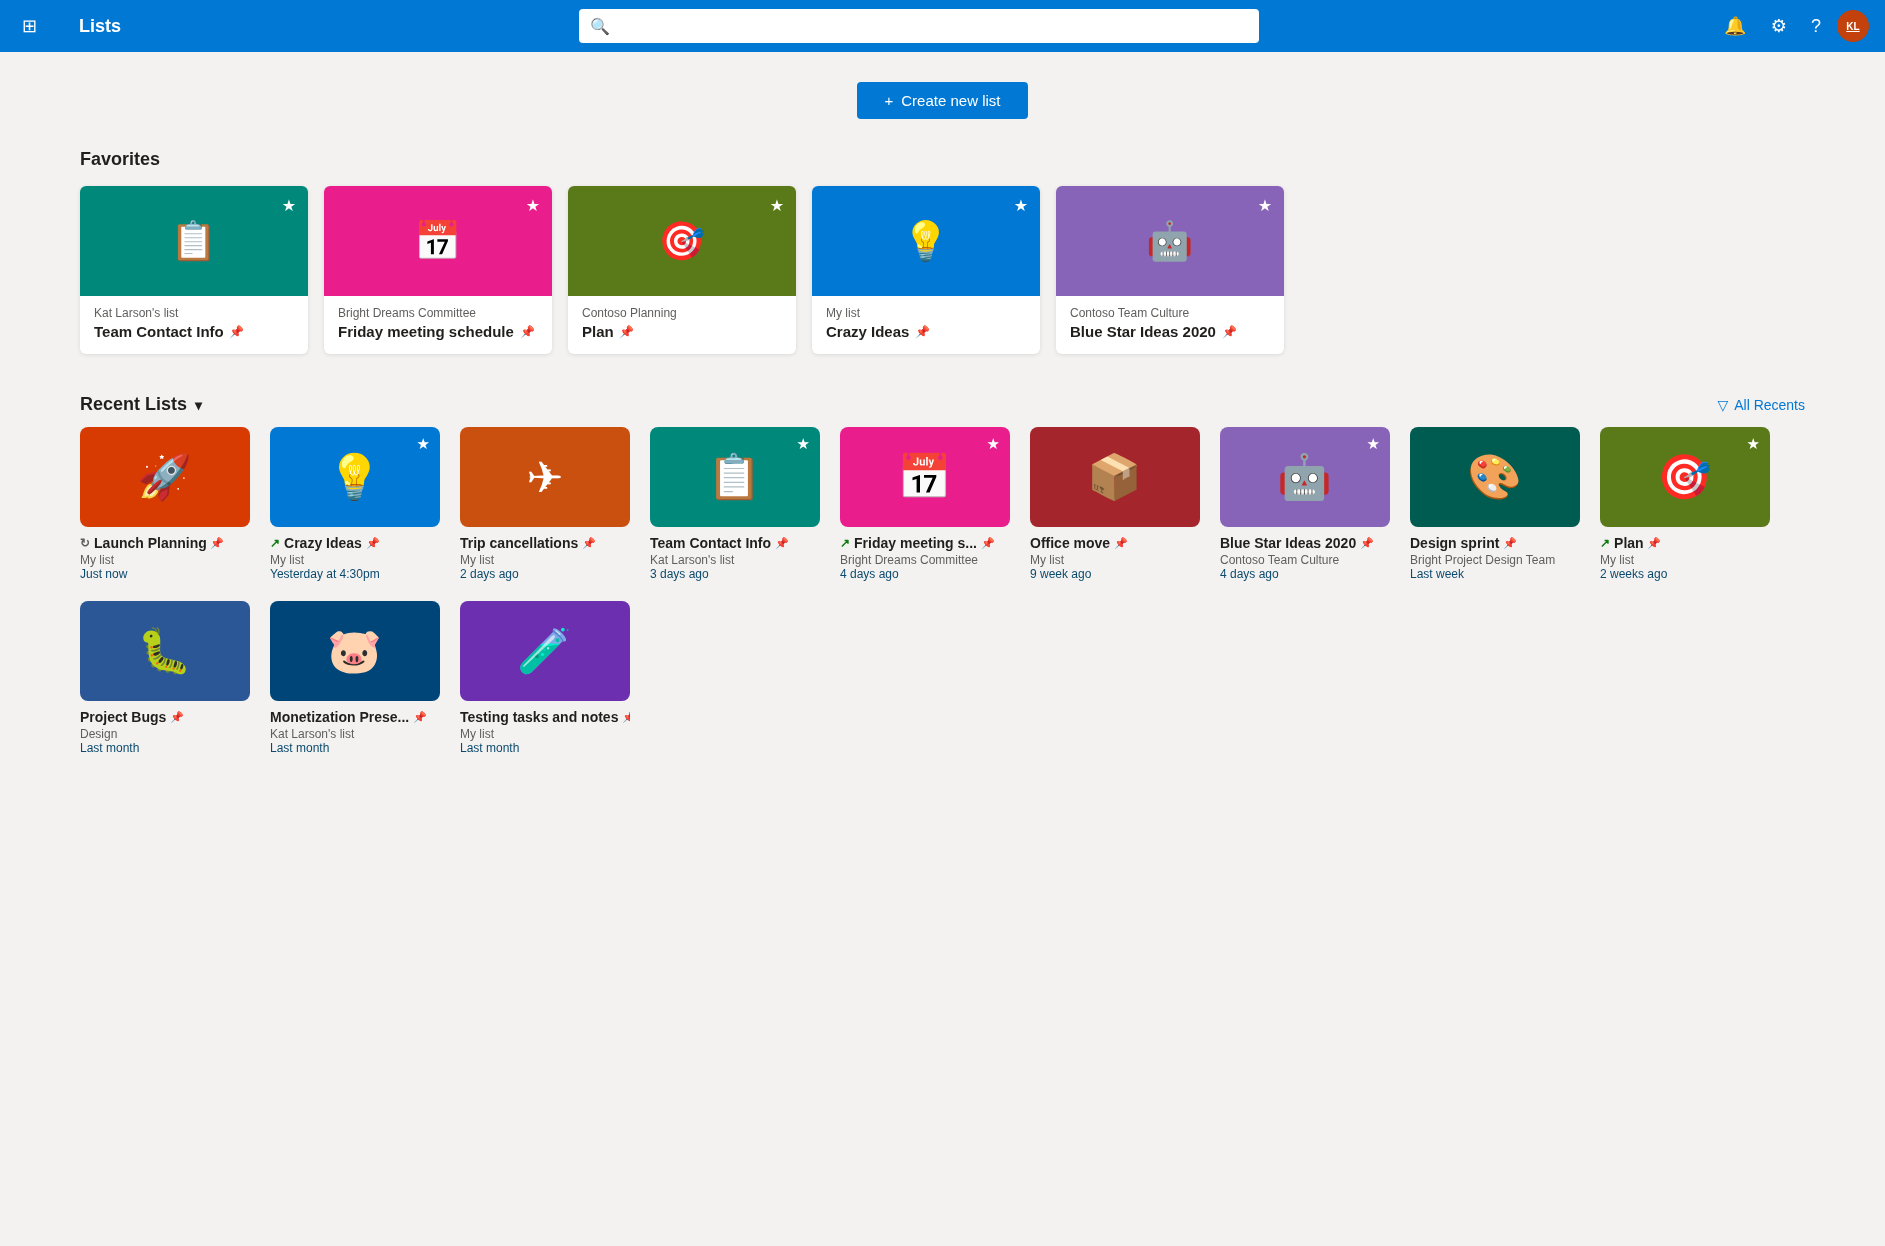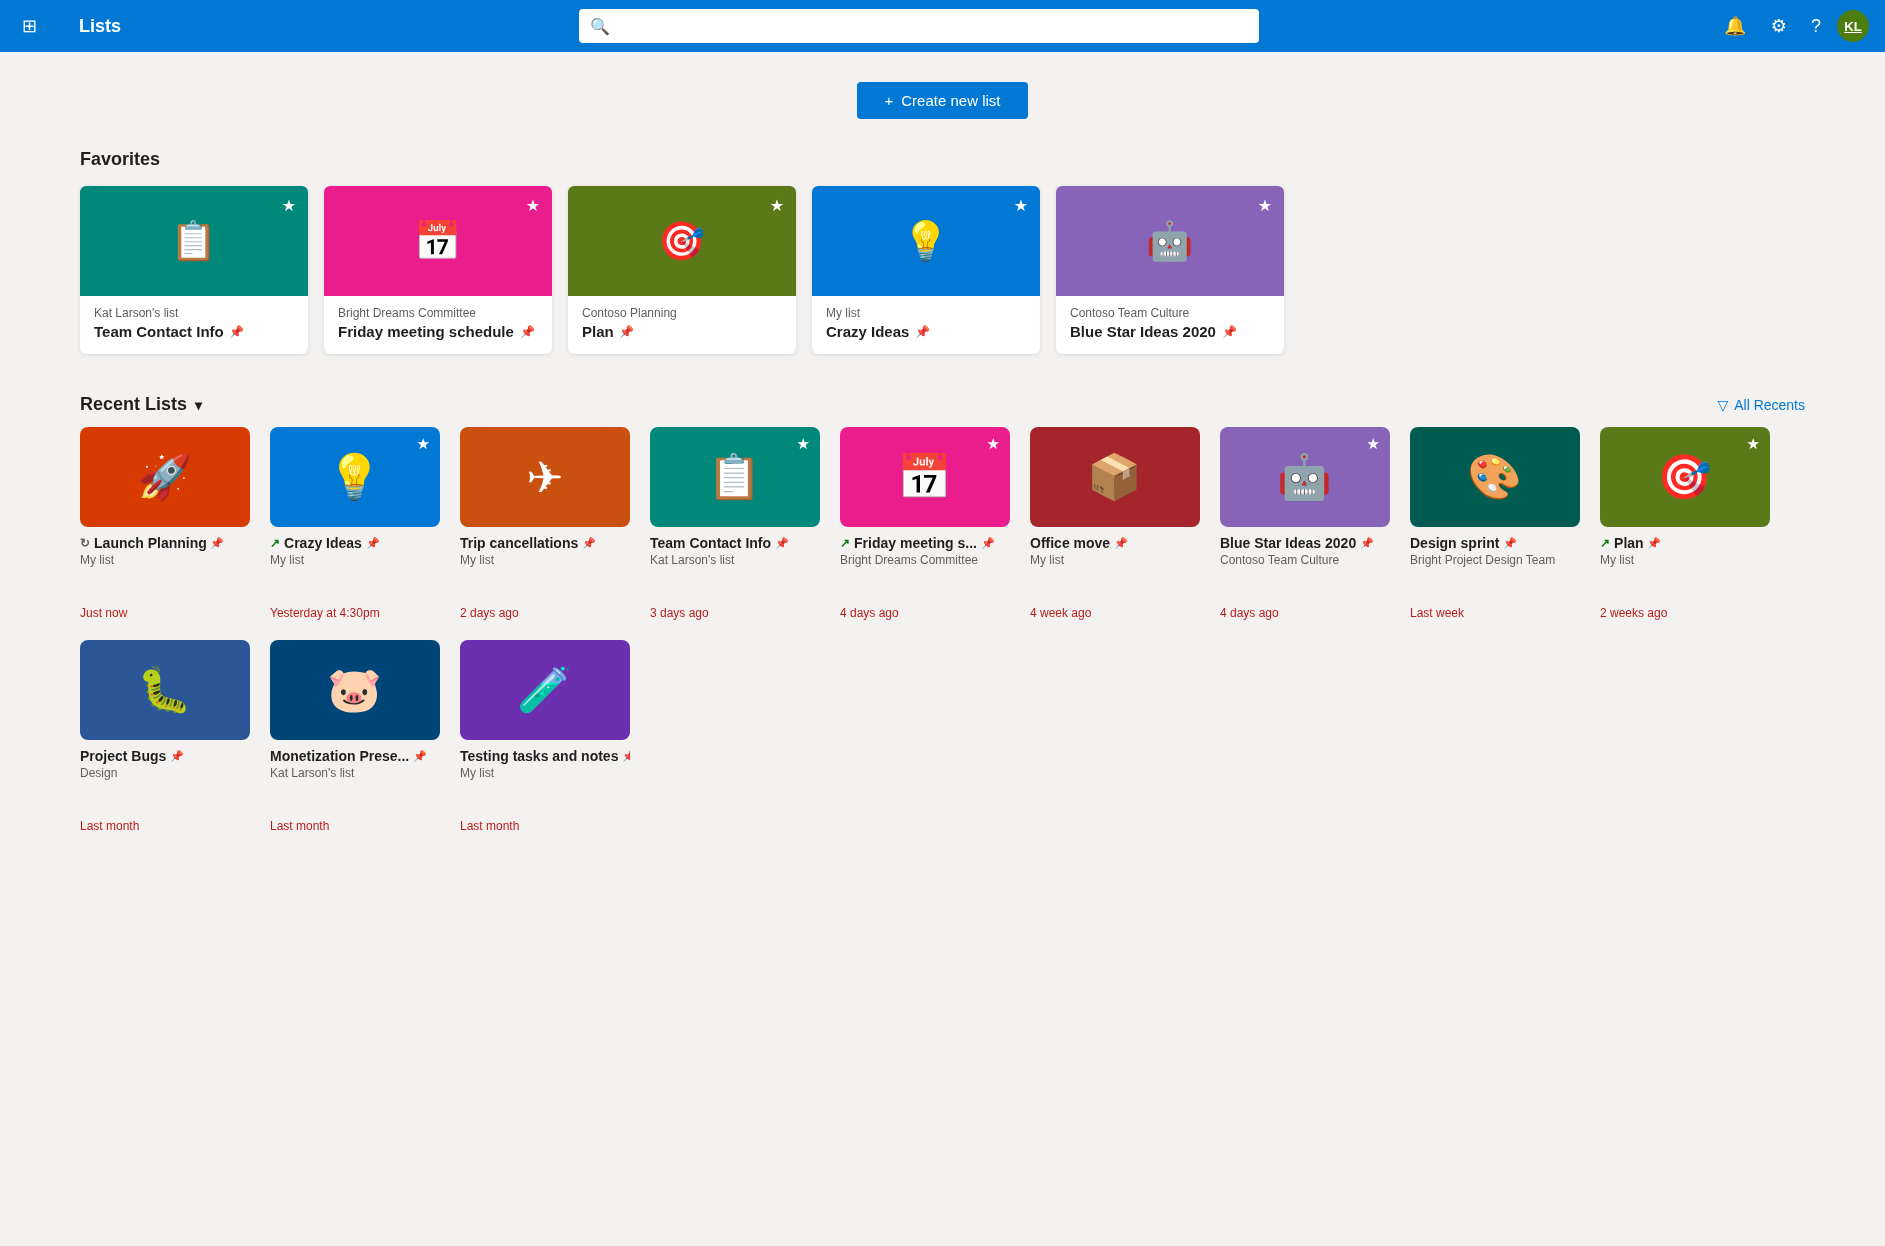--- a/index.html
+++ b/index.html
@@ -33,23 +33,23 @@
       outline: none;
       font-size: 14px;
       color: #333;
       width: 100%;
       background: transparent;
     }
     .topnav-icons { display: flex; align-items: center; gap: 8px; margin-left: auto; }
     .topnav-icon { color: white; font-size: 18px; cursor: pointer; padding: 4px 8px; }
     .topnav-avatar {
       width: 32px; height: 32px; border-radius: 50%;
-      background: #4d7c0f; overflow: hidden; cursor: pointer;
+      background: #c2410c; overflow: hidden; cursor: pointer;
       display: flex; align-items: center; justify-content: center;
-      font-size: 13px; color: white; font-weight: bold; text-decoration: underline;
+      font-size: 10px; color: white; font-weight: bold; text-decoration: underline;
     }
 
     
     .main { padding: 20px 80px 40px; }
 
     
     .create-btn-wrap { display: flex; justify-content: center; margin: 10px 0 30px; }
     .create-btn {
       background: #0078d4; color: white; border: none; border-radius: 4px;
       padding: 10px 28px; font-size: 15px; font-weight: 500; cursor: pointer;
@@ -95,21 +95,21 @@
     .recent-thumb .star {
       position: absolute; top: 8px; right: 10px; color: white; font-size: 15px;
     }
     .recent-icon { font-size: 44px; color: white; }
     .recent-name {
       font-size: 14px; font-weight: 600; color: #201f1e;
       display: flex; align-items: center; gap: 4px; max-width: 170px;
       white-space: nowrap; overflow: hidden; text-overflow: ellipsis;
     }
     .recent-owner { font-size: 12px; color: #605e5c; margin-top: 2px; }
-    .recent-time { font-size: 12px; color: #b91c1c; margin-top: 39px; }
+    .recent-time { font-size: 12px; color: #0c4a6e; }
     .trending-icon { color: #107c10; font-size: 12px; }
     .pin-sm { font-size: 11px; color: #605e5c; }
     .loading-icon { color: #605e5c; font-size: 12px; }
 
     
     .bg-teal    { background: #00897b; }
     .bg-pink    { background: #e91e8c; }
     .bg-olive   { background: #5a7a1a; }
     .bg-blue    { background: #0078d4; }
     .bg-purple  { background: #8764b8; }
@@ -289,21 +289,21 @@
   </div>
         <div class="recent-card">
     <div class="recent-thumb bg-darkred">
 
       <span class="recent-icon">📦</span>
     </div>
     <div class="recent-name">
       Office move <span class="pin-sm">📌</span>
     </div>
     <div class="recent-owner">My list</div>
-    <div class="recent-time">4 week ago</div>
+    <div class="recent-time">9 week ago</div>
   </div>
         <div class="recent-card">
     <div class="recent-thumb bg-purple2">
       <span class="star">★</span>
       <span class="recent-icon">🤖</span>
     </div>
     <div class="recent-name">
       Blue Star Ideas 2020 <span class="pin-sm">📌</span>
     </div>
     <div class="recent-owner">Contoso Team Culture</div>

